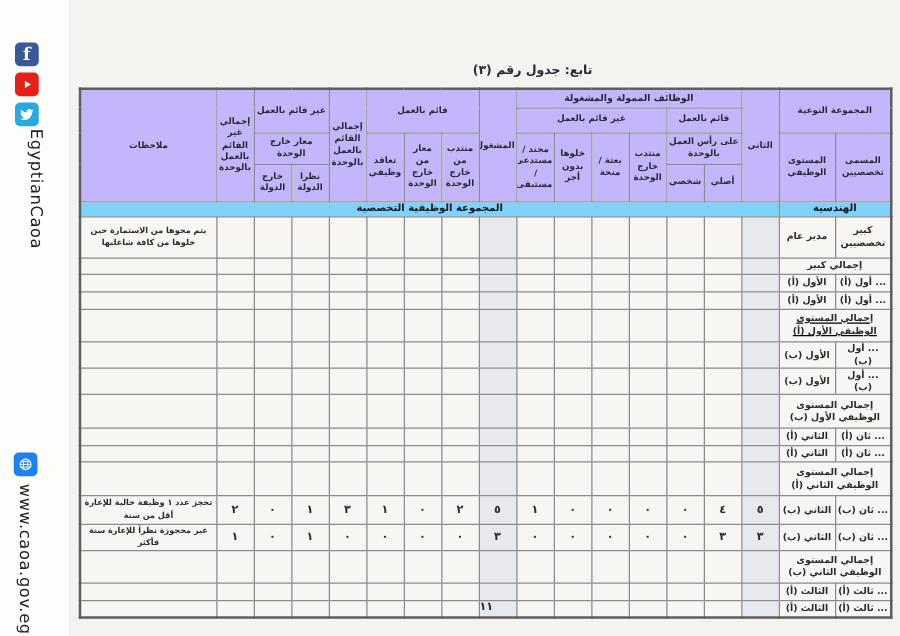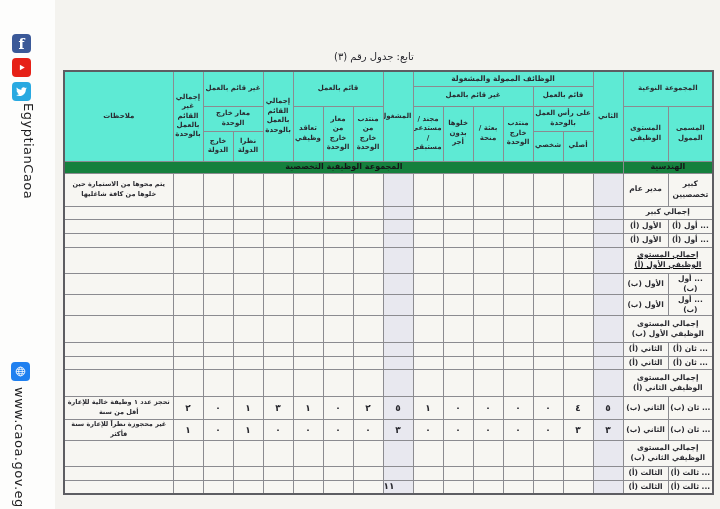--- a/index.html
+++ b/index.html
@@ -12,32 +12,32 @@
   .icon-btn svg{width:13px;height:13px;display:block;}
   .fb{left:12px;top:34px;font-size:14px;font-family:"DejaVu Serif",serif;}
   .yt{left:12px;top:58px;}
   .tw{left:12px;top:82px;}
   .gl{left:11px;top:362px;}
   .vtext{position:absolute;writing-mode:vertical-rl;color:#1e1e20;font-size:13px;
          letter-spacing:.5px;white-space:nowrap;}
   .handle{left:21px;top:103px;}
   .site{left:12px;top:387px;}
   
-  .doc-title{position:absolute;top:51px;left:334px;width:140px;text-align:left;
-             font-size:10px;font-weight:normal;color:#2a2a30;direction:rtl;}
+  .doc-title{position:absolute;top:51px;left:334px;width:140px;text-align:right;
+             font-size:10px;font-weight:bold;color:#2a2a30;direction:rtl;}
   .page-num{position:absolute;top:481px;left:374px;width:30px;text-align:center;
             font-size:9px;font-weight:bold;color:#2a2a30;}
   table.sheet{position:absolute;top:70px;left:63px;width:649px;border-collapse:collapse;
               table-layout:fixed;direction:rtl;border:2px solid #5d5d62;}
   .sheet th,.sheet td{border:1px solid #8b8b90;padding:0 1px;text-align:center;
               vertical-align:middle;color:#2a2a30;font-weight:bold;font-size:7px;
               line-height:1.35;overflow:hidden;}
-  .sheet thead th{background:#5eead4;}
+  .sheet thead th{background:#c4b5fd;}
   .sheet .span-top{font-size:7.5px;}
-  tr.band td{background:#15803d;color:#141417;font-size:8px;letter-spacing:.5px;}
+  tr.band td{background:#7dd3fc;color:#141417;font-size:8px;letter-spacing:.5px;}
   td.shaded{background:#e8e8ef;}
   td.num{font-size:9px;}
   td.note-cell{font-size:6.5px;line-height:1.5;}
   td.total-label{font-size:7.5px;}
   td.job-title-cell,td.job-level-cell{font-size:7.5px;}
   tbody td{background:#f7f6f2;}
 </style>
 </head>
 <body>
 
@@ -97,21 +97,21 @@
       <th rowspan="4">إجمالي القائم بالعمل بالوحدة</th>
       <th colspan="2" rowspan="2">غير قائم بالعمل</th>
       <th rowspan="4">إجمالي غير القائم بالعمل بالوحدة</th>
       <th rowspan="4">ملاحظات</th>
     </tr>
     <tr style="height:20px">
       <th colspan="2">قائم بالعمل</th>
       <th colspan="4">غير قائم بالعمل</th>
     </tr>
     <tr style="height:25px">
-      <th rowspan="2">المسمى الممول</th>
+      <th rowspan="2">المسمى تخصصيين</th>
       <th rowspan="2">المستوى الوظيفي</th>
       <th colspan="2">على رأس العمل بالوحدة</th>
       <th rowspan="2">منتدب خارج الوحدة</th>
       <th rowspan="2">بعثة / منحة</th>
       <th rowspan="2">خلوها بدون أجر</th>
       <th rowspan="2">مجند / مستدعى / مستبقى</th>
       <th rowspan="2">منتدب من خارج الوحدة</th>
       <th rowspan="2">معار من خارج الوحدة</th>
       <th rowspan="2">تعاقد وظيفي</th>
       <th colspan="2">معار خارج الوحدة</th>

